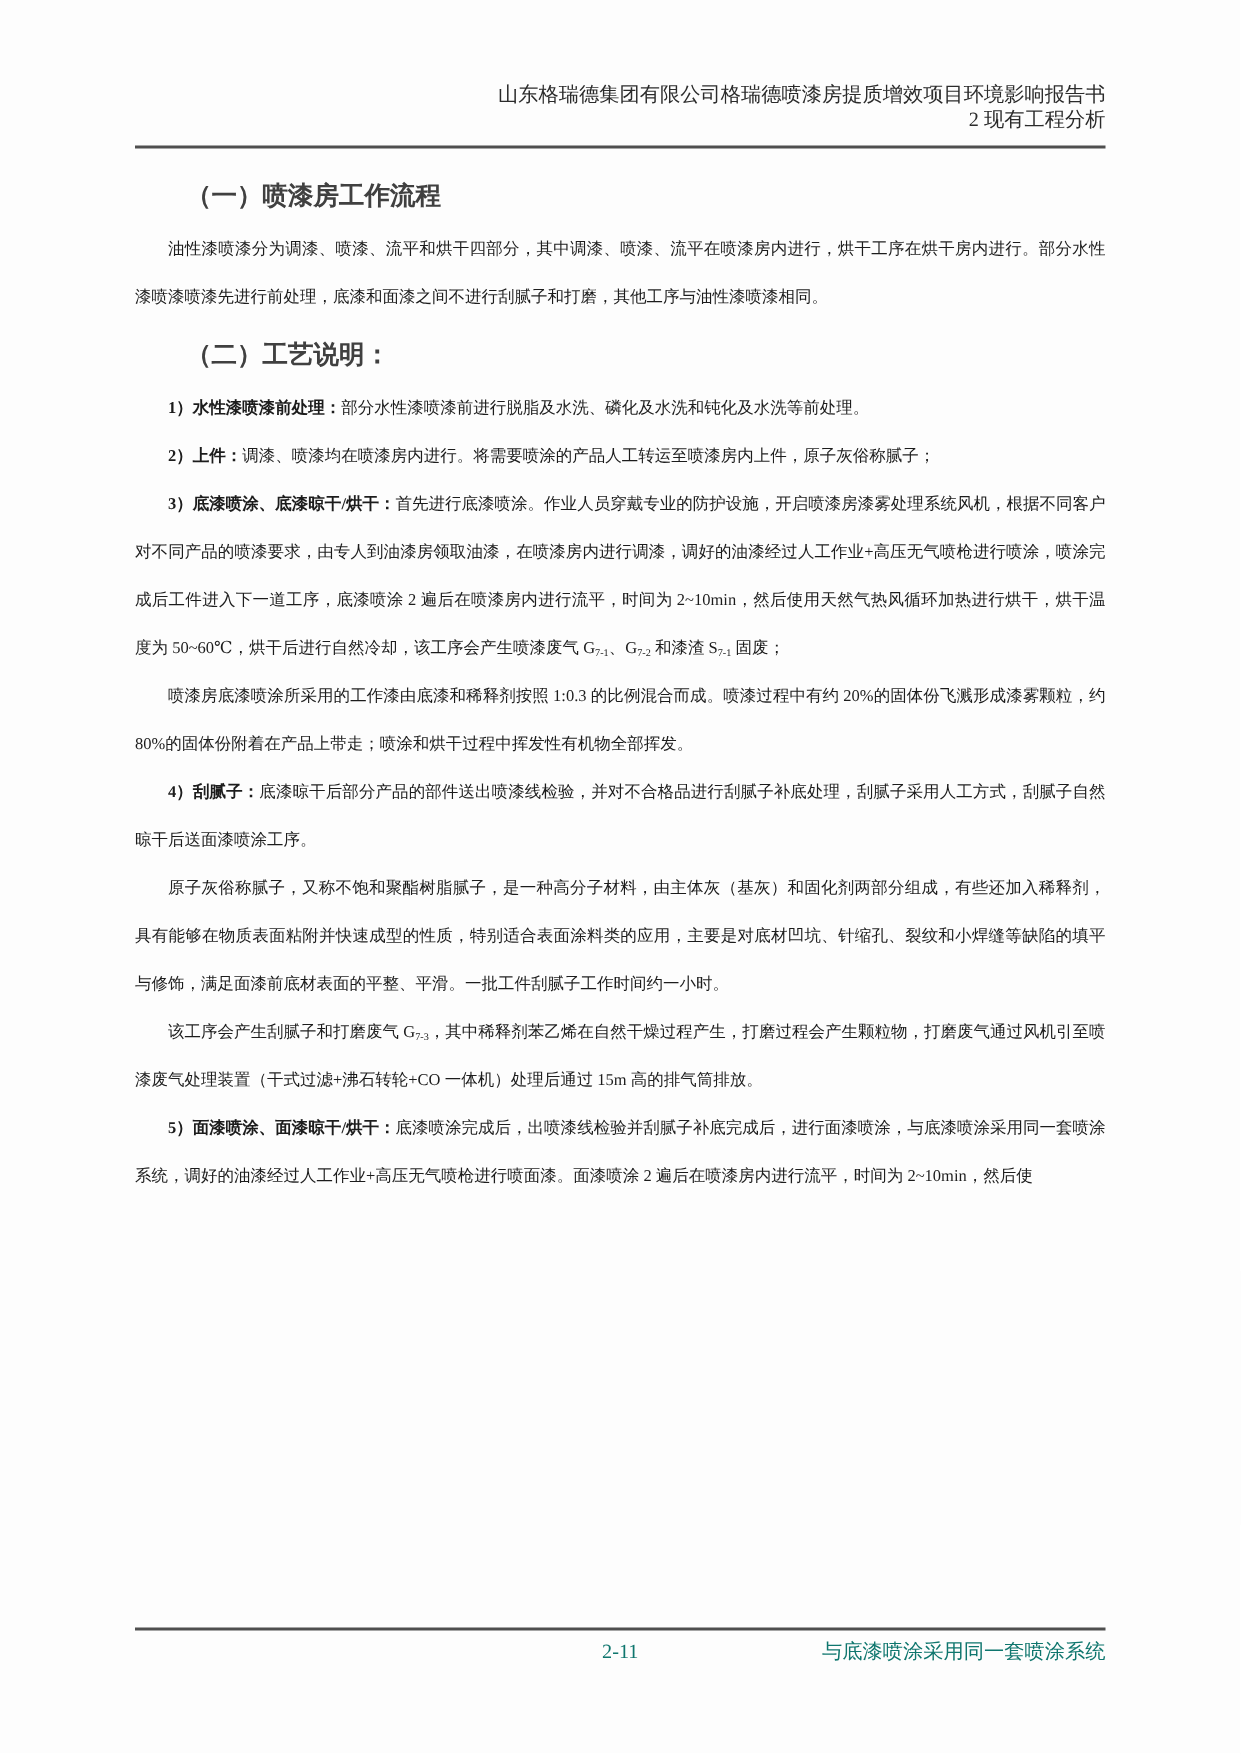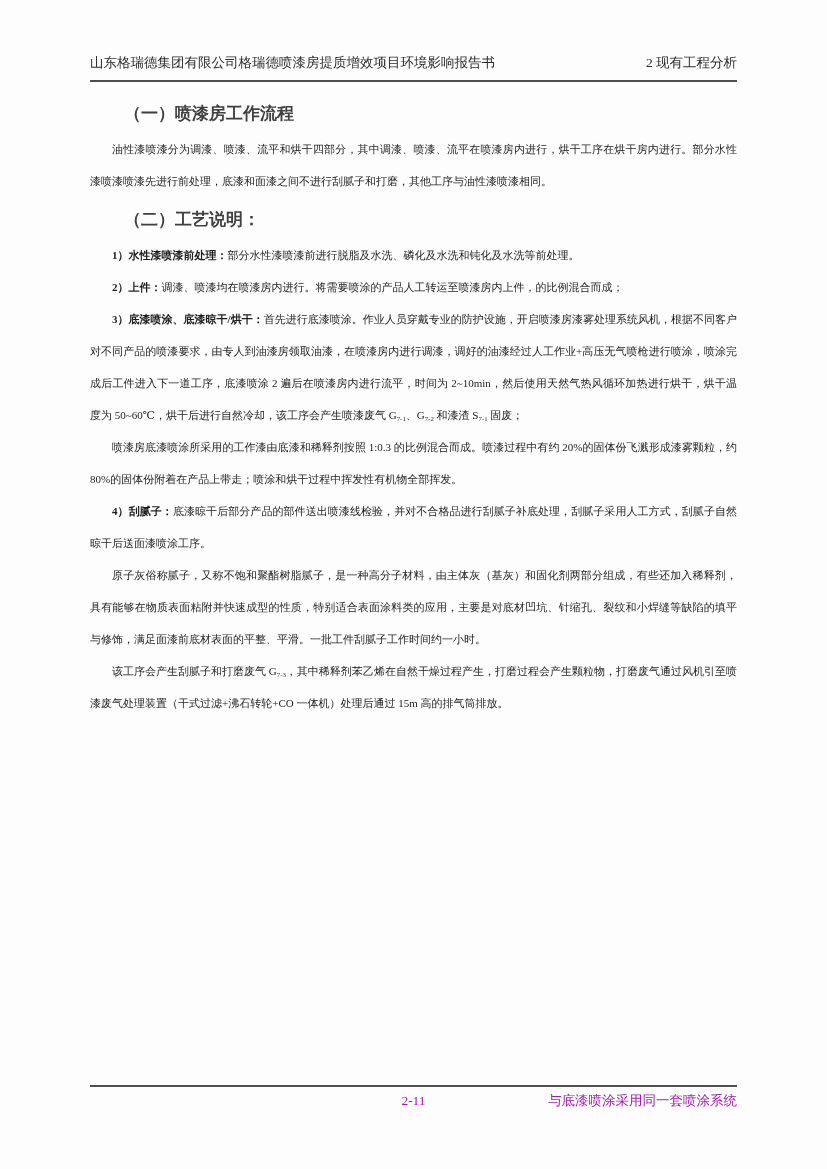--- a/index.html
+++ b/index.html
@@ -16,20 +16,21 @@
   }
   .header {
     display: flex;
     justify-content: space-between;
     align-items: flex-end;
     font-size: 13.5px;
     line-height: 17px;
     color: #2b2b2b;
     padding-bottom: 9px;
     border-bottom: 2px solid #4f4f4f;
+    flex-direction: column;
   }
   .content { padding-top: 13px; }
   .content p { margin: 0; }
   p.heading {
     font-size: 17px;
     line-height: 30px;
     font-weight: bold;
     text-indent: 2em;
     color: #404040;
     margin: 8px 0 4px 0;
@@ -51,46 +52,47 @@
   .footer {
     position: absolute;
     left: 90px;
     right: 90px;
     top: 1085px;
     border-top: 2px solid #4f4f4f;
     padding-top: 5px;
     display: flex;
     align-items: baseline;
     font-size: 13.5px;
-    color: #a21caf;
+    color: #0f766e;
   }
   .footer .side { flex: 1 1 0; }
   .footer .side.right { text-align: right; }
   .footer .center { flex: 0 0 auto; }
 </style>
 </head>
 <body>
 
 <div class="page">
   <div class="header">
     <span>山东格瑞德集团有限公司格瑞德喷漆房提质增效项目环境影响报告书</span>
     <span>2 现有工程分析</span>
   </div>
 
   <main class="content">
       <p class="heading"><span class="b">（一）喷漆房工作流程</span></p>
       <p class="body"><span>油性漆喷漆分为调漆、喷漆、流平和烘干四部分，其中调漆、喷漆、流平在喷漆房内进行，烘干工序在烘干房内进行。部分水性漆喷漆喷漆先进行前处理，底漆和面漆之间不进行刮腻子和打磨，其他工序与油性漆喷漆相同。</span></p>
       <p class="heading"><span class="b">（二）工艺说明：</span></p>
       <p class="body"><span class="b">1）水性漆喷漆前处理：</span><span>部分水性漆喷漆前进行脱脂及水洗、磷化及水洗和钝化及水洗等前处理。</span></p>
-      <p class="body"><span class="b">2）上件：</span><span>调漆、喷漆均在喷漆房内进行。将需要喷涂的产品人工转运至喷漆房内上件，的比例混合而成；</span></p>
+      <p class="body"><span class="b">2）上件：</span><span>调漆、喷漆均在喷漆房内进行。将需要喷涂的产品人工转运至喷漆房内上件，原子灰俗称腻子；</span></p>
       <p class="body"><span class="b">3）底漆喷涂、底漆晾干/烘干：</span><span>首先进行底漆喷涂。作业人员穿戴专业的防护设施，开启喷漆房漆雾处理系统风机，根据不同客户对不同产品的喷漆要求，由专人到油漆房领取油漆，在喷漆房内进行调漆，调好的油漆经过人工作业+高压无气喷枪进行喷涂，喷涂完成后工件进入下一道工序，底漆喷涂 2 遍后在喷漆房内进行流平，时间为 2~10min，然后使用天然气热风循环加热进行烘干，烘干温度为 50~60℃，烘干后进行自然冷却，该工序会产生喷漆废气 G</span><sub>7-1</sub><span>、G</span><sub>7-2</sub><span> 和漆渣 S</span><sub>7-1</sub><span> 固废；</span></p>
       <p class="body"><span>喷漆房底漆喷涂所采用的工作漆由底漆和稀释剂按照 1:0.3 的比例混合而成。喷漆过程中有约 20%的固体份飞溅形成漆雾颗粒，约 80%的固体份附着在产品上带走；喷涂和烘干过程中挥发性有机物全部挥发。</span></p>
       <p class="body"><span class="b">4）刮腻子：</span><span>底漆晾干后部分产品的部件送出喷漆线检验，并对不合格品进行刮腻子补底处理，刮腻子采用人工方式，刮腻子自然晾干后送面漆喷涂工序。</span></p>
       <p class="body"><span>原子灰俗称腻子，又称不饱和聚酯树脂腻子，是一种高分子材料，由主体灰（基灰）和固化剂两部分组成，有些还加入稀释剂，具有能够在物质表面粘附并快速成型的性质，特别适合表面涂料类的应用，主要是对底材凹坑、针缩孔、裂纹和小焊缝等缺陷的填平与修饰，满足面漆前底材表面的平整、平滑。一批工件刮腻子工作时间约一小时。</span></p>
       <p class="body"><span>该工序会产生刮腻子和打磨废气 G</span><sub>7-3</sub><span>，其中稀释剂苯乙烯在自然干燥过程产生，打磨过程会产生颗粒物，打磨废气通过风机引至喷漆废气处理装置（干式过滤+沸石转轮+CO 一体机）处理后通过 15m 高的排气筒排放。</span></p>
+      <p class="body"><span class="b">5）面漆喷涂、面漆晾干/烘干：</span><span>底漆喷涂完成后，出喷漆线检验并刮腻子补底完成后，进行面漆喷涂，与底漆喷涂采用同一套喷涂系统，调好的油漆经过人工作业+高压无气喷枪进行喷面漆。面漆喷涂 2 遍后在喷漆房内进行流平，时间为 2~10min，然后使</span></p>
     </main>
 
   <div class="footer">
     <span class="side"></span>
     <span class="center">2-11</span>
     <span class="side right">与底漆喷涂采用同一套喷涂系统</span>
   </div>
 </div>
 
 </body></html>

